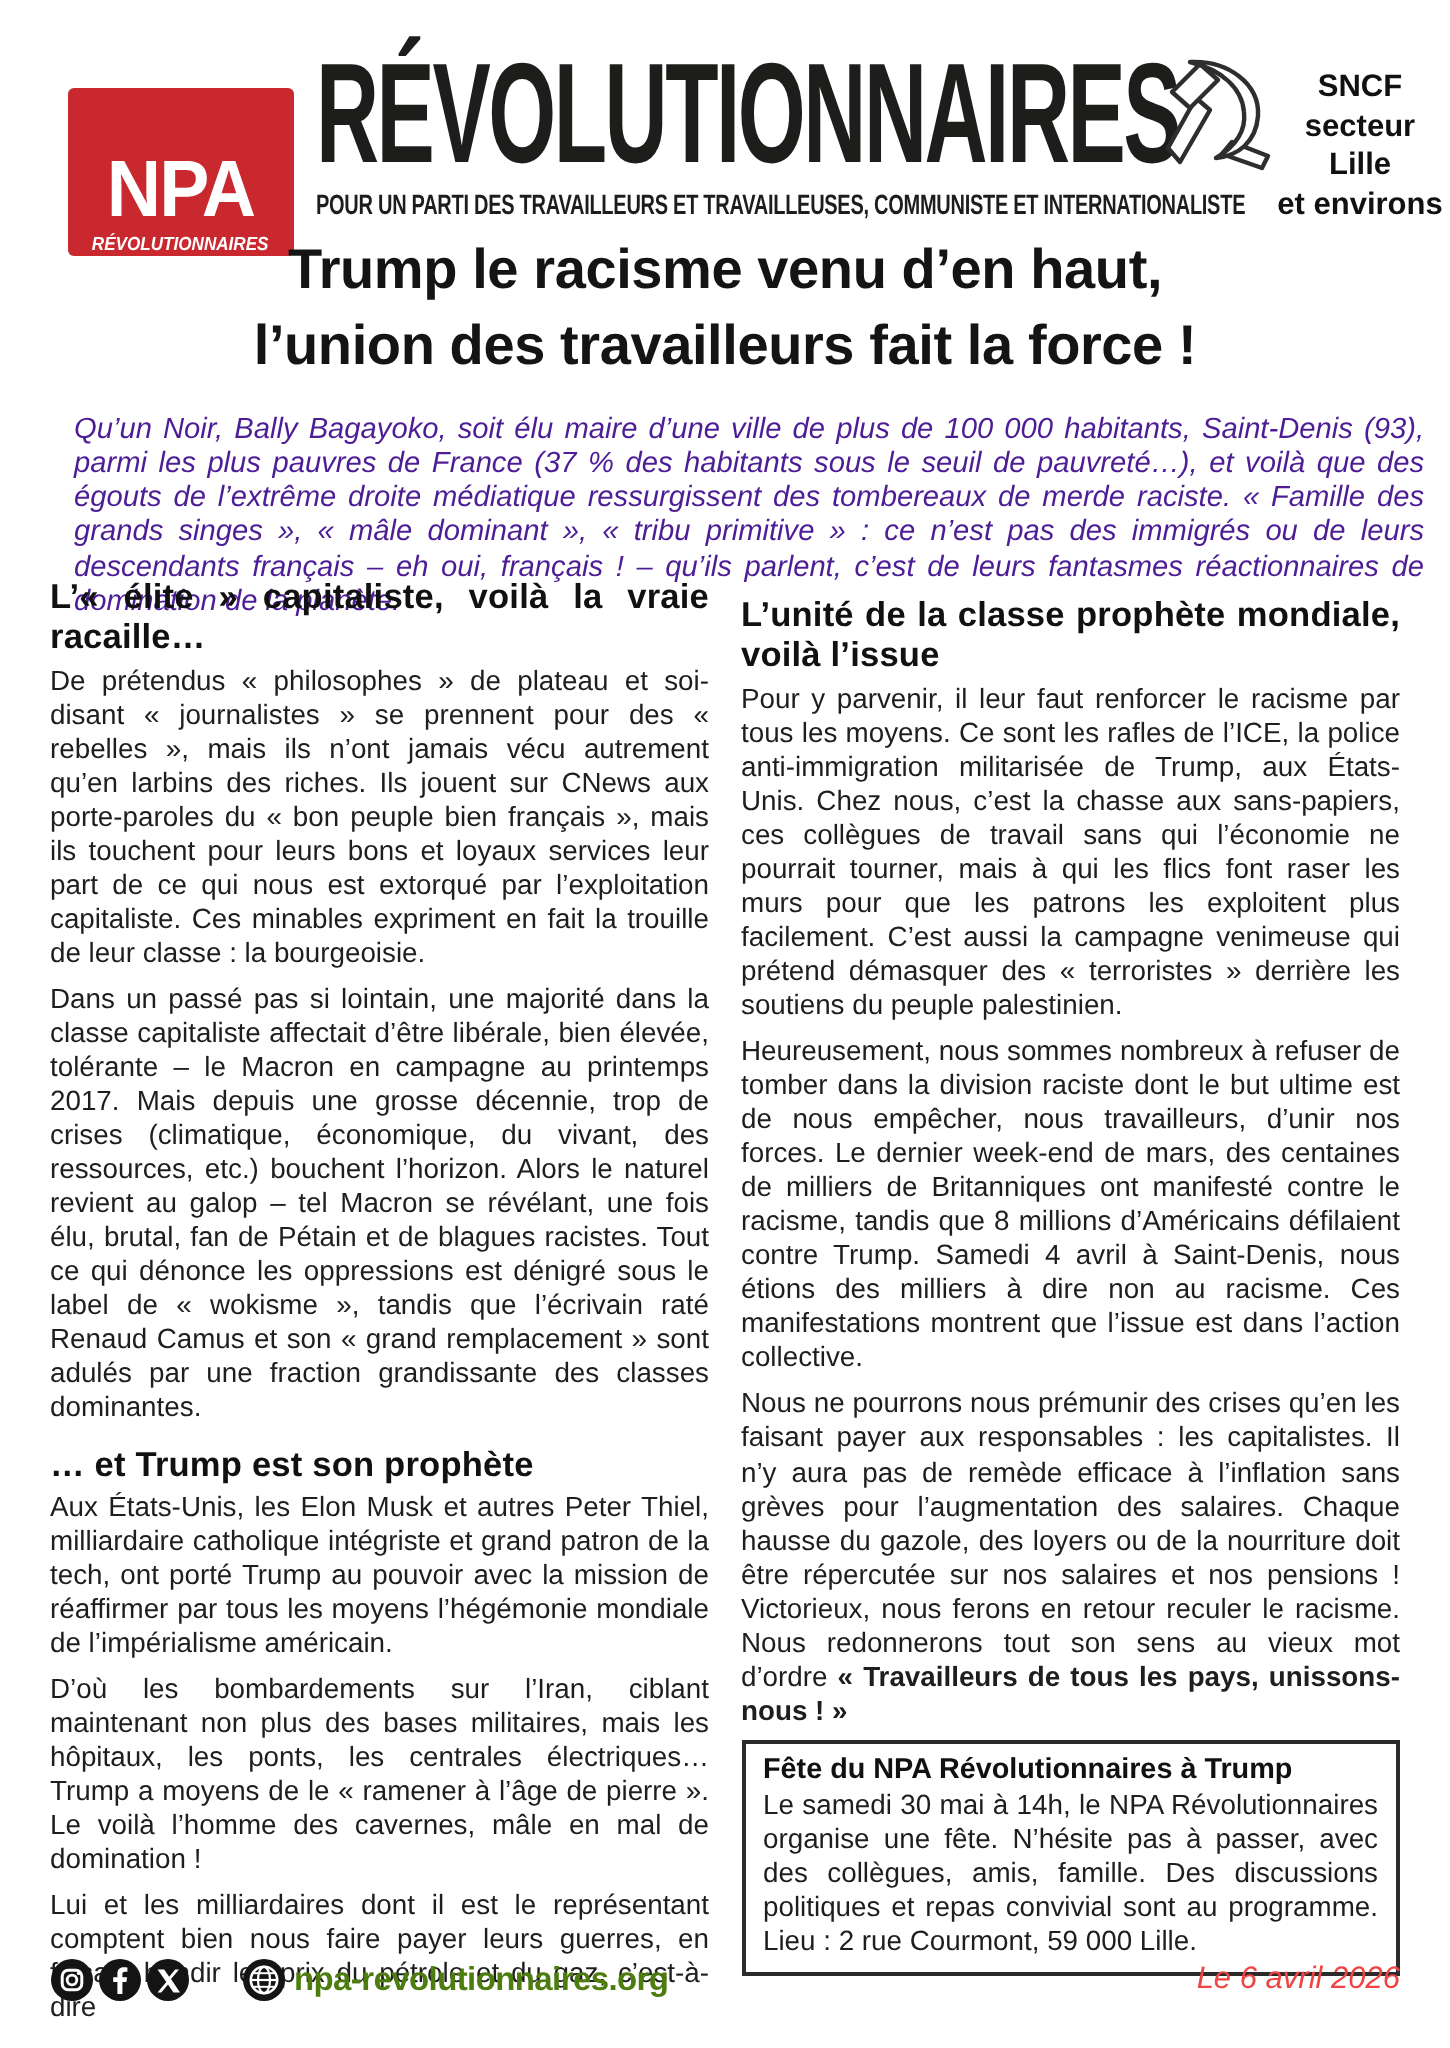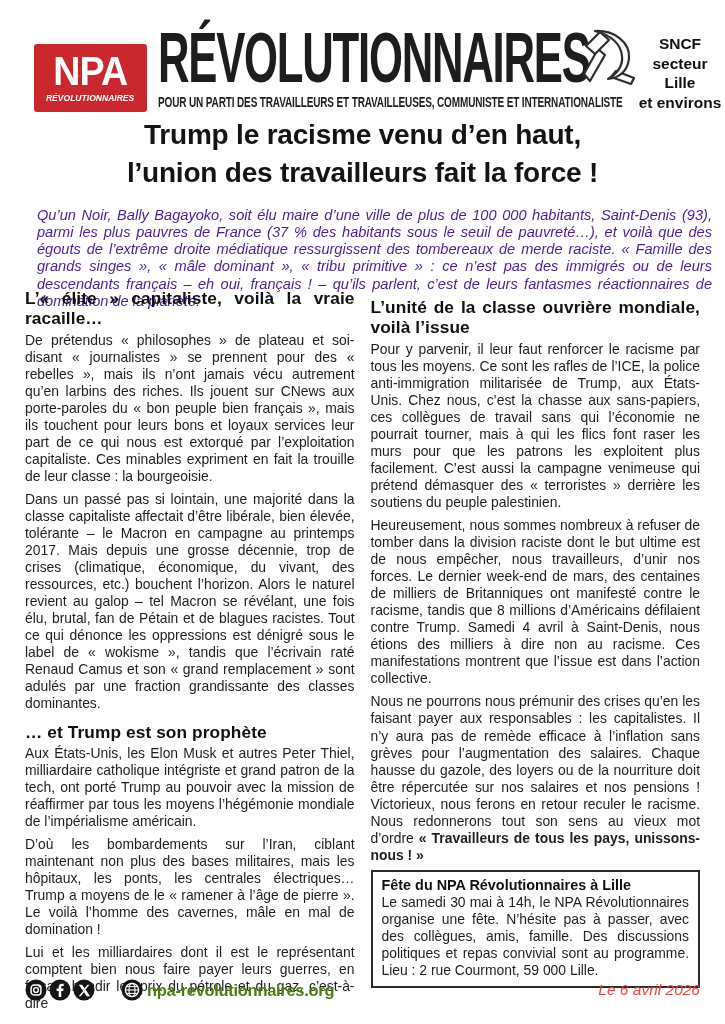--- a/index.html
+++ b/index.html
@@ -4,23 +4,23 @@
 <style>
   html,body{margin:0;padding:0;background:#e8e8e8;}
   .page{
     position:relative;width:725px;height:1024px;background:#ffffff;
     margin:0 auto;overflow:hidden;
     font-family:"Liberation Sans", sans-serif;color:#1f1f1f;
   }
   
   .header{position:absolute;top:30px;left:25px;right:25px;height:90px;}
   .logo-box{
-    position:absolute;left:9px;top:14px;width:113px;height:68px;
+    position:absolute;left:9px;top:14px;width:113px;height:84px;
     background:var(--brand-red,#c9282e);border-radius:3px;
-    display:flex;flex-direction:column;align-items:center;justify-content:center;
+    display:flex;flex-direction:column;align-items:center;justify-content:flex-end;
   }
   .logo-acronym{color:#fff;font-weight:bold;font-size:40px;line-height:0.92;transform:scaleX(0.94);letter-spacing:-1px;}
   .logo-sub{color:#fff;font-weight:bold;font-style:italic;font-size:9.5px;white-space:nowrap;transform:scaleX(0.9);margin-top:3px;}
   .masthead{position:absolute;left:133px;top:-6px;width:430px;}
   .masthead-title{
     font-weight:bold;font-size:71px;line-height:68px;letter-spacing:-2px;
     color:#1d1d1b;white-space:nowrap;display:inline-block;
     transform:scaleX(0.615);transform-origin:left bottom;
   }
   .masthead-subtitle{
@@ -111,27 +111,27 @@
       <h2 class="first">L’« élite » capitaliste, voilà la vraie racaille…</h2>
       <p>De prétendus « philosophes » de plateau et soi-disant « journalistes » se prennent pour des « rebelles », mais ils n’ont jamais vécu autrement qu’en larbins des riches. Ils jouent sur CNews aux porte-paroles du « bon peuple bien français », mais ils touchent pour leurs bons et loyaux services leur part de ce qui nous est extorqué par l’exploitation capitaliste. Ces minables expriment en fait la trouille de leur classe : la bourgeoisie.</p>
       <p>Dans un passé pas si lointain, une majorité dans la classe capitaliste affectait d’être libérale, bien élevée, tolérante – le Macron en campagne au printemps 2017. Mais depuis une grosse décennie, trop de crises (climatique, économique, du vivant, des ressources, etc.) bouchent l’horizon. Alors le naturel revient au galop – tel Macron se révélant, une fois élu, brutal, fan de Pétain et de blagues racistes. Tout ce qui dénonce les oppressions est dénigré sous le label de « wokisme », tandis que l’écrivain raté Renaud Camus et son « grand remplacement » sont adulés par une fraction grandissante des classes dominantes.</p>
       <h2>… et Trump est son prophète</h2>
       <p>Aux États-Unis, les Elon Musk et autres Peter Thiel, milliardaire catholique intégriste et grand patron de la tech, ont porté Trump au pouvoir avec la mission de réaffirmer par tous les moyens l’hégémonie mondiale de l’impérialisme américain.</p>
       <p>D’où les bombardements sur l’Iran, ciblant maintenant non plus des bases militaires, mais les hôpitaux, les ponts, les centrales électriques… Trump a moyens de le « ramener à l’âge de pierre ». Le voilà l’homme des cavernes, mâle en mal de domination !</p>
       <p>Lui et les milliardaires dont il est le représentant comptent bien nous faire payer leurs guerres, en faisant bondir les prix du pétrole et du gaz, c’est-à-dire</p>
     </div>
 
     <div class="col">
-      <h2>L’unité de la classe ouvrière mondiale, voilà l’issue</h2>
+      <h2>L’unité de la classe prophète mondiale, voilà l’issue</h2>
       <p>Pour y parvenir, il leur faut renforcer le racisme par tous les moyens. Ce sont les rafles de l’ICE, la police anti-immigration militarisée de Trump, aux États-Unis. Chez nous, c’est la chasse aux sans-papiers, ces collègues de travail sans qui l’économie ne pourrait tourner, mais à qui les flics font raser les murs pour que les patrons les exploitent plus facilement. C’est aussi la campagne venimeuse qui prétend démasquer des « terroristes » derrière les soutiens du peuple palestinien.</p>
       <p>Heureusement, nous sommes nombreux à refuser de tomber dans la division raciste dont le but ultime est de nous empêcher, nous travailleurs, d’unir nos forces. Le dernier week-end de mars, des centaines de milliers de Britanniques ont manifesté contre le racisme, tandis que 8 millions d’Américains défilaient contre Trump. Samedi 4 avril à Saint-Denis, nous étions des milliers à dire non au racisme. Ces manifestations montrent que l’issue est dans l’action collective.</p>
       <p><span>Nous ne pourrons nous prémunir des crises qu’en les faisant payer aux responsables : les capitalistes. Il n’y aura pas de remède efficace à l’inflation sans grèves pour l’augmentation des salaires. Chaque hausse du gazole, des loyers ou de la nourriture doit être répercutée sur nos salaires et nos pensions ! Victorieux, nous ferons en retour reculer le racisme. Nous redonnerons tout son sens au vieux mot d’ordre </span><span class="bold-run">« Travailleurs de tous les pays, unissons-nous ! »</span></p>
 
       <div class="fete-box">
-        <h3>Fête du NPA Révolutionnaires à Lille</h3>
+        <h3>Fête du NPA Révolutionnaires à Trump</h3>
         <p>Le samedi 30 mai à 14h, le NPA Révolutionnaires organise une fête. N’hésite pas à passer, avec des collègues, amis, famille. Des discussions politiques et repas convivial sont au programme. Lieu : 2 rue Courmont, 59 000 Lille.</p>
       </div>
     </div>
 
   </div>
 
   <div class="footer">
     <div class="social">
       <svg width="22" height="22" viewBox="0 0 22 22" xmlns="http://www.w3.org/2000/svg">
         <circle cx="11" cy="11" r="10.5" fill="#141414"></circle>

